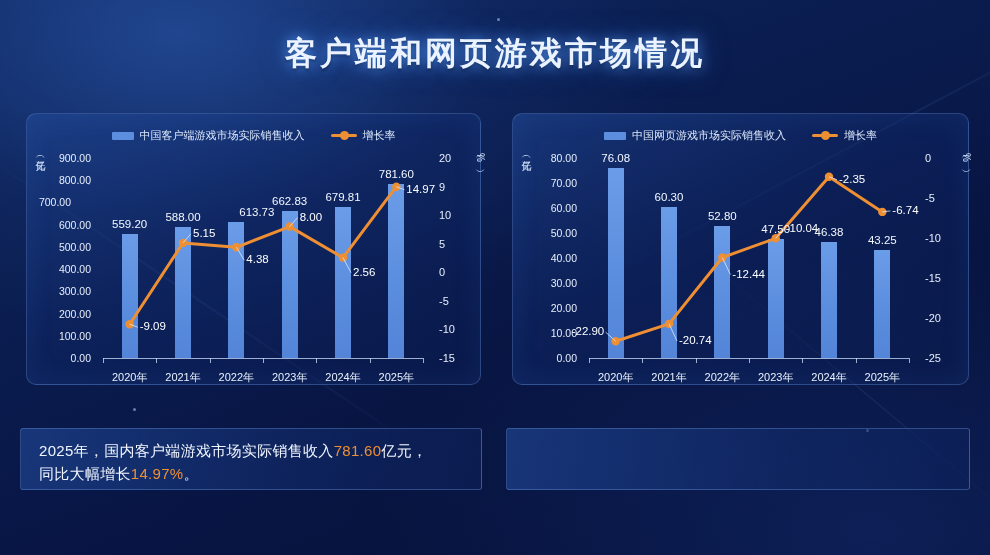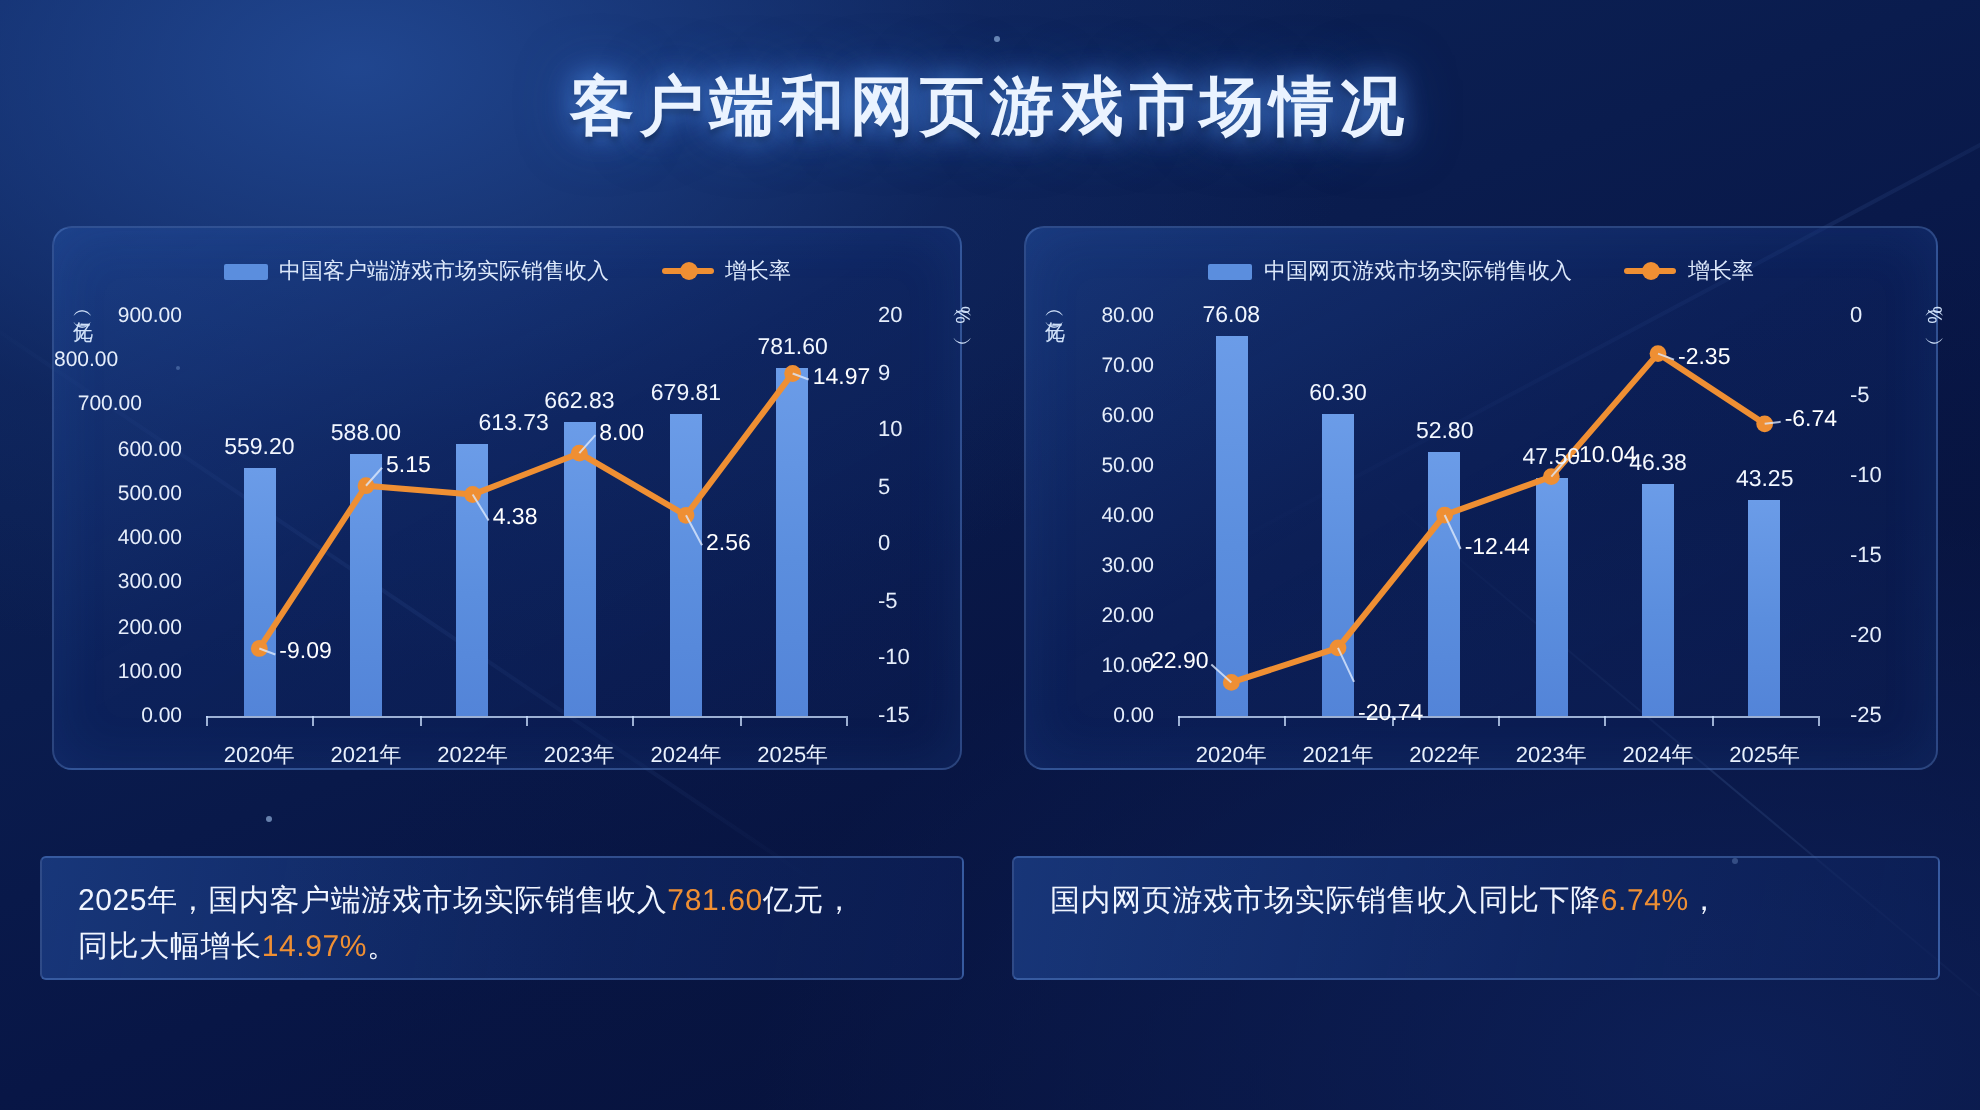--- a/index.html
+++ b/index.html
@@ -113,21 +113,21 @@
         <line x1="80" y1="84.85714285714288" x2="88" y2="75.85714285714288" stroke="rgba(220,232,252,.8)" stroke-width="1"></line>
         <line x1="133.33333333333334" y1="89.25714285714285" x2="141.33333333333334" y2="102.25714285714285" stroke="rgba(220,232,252,.8)" stroke-width="1"></line>
         <line x1="186.66666666666669" y1="68.57142857142858" x2="194.66666666666669" y2="59.571428571428584" stroke="rgba(220,232,252,.8)" stroke-width="1"></line>
         <line x1="240" y1="99.65714285714287" x2="248" y2="114.65714285714287" stroke="rgba(220,232,252,.8)" stroke-width="1"></line>
         <line x1="293.33333333333337" y1="28.74285714285716" x2="301.33333333333337" y2="31.74285714285716" stroke="rgba(220,232,252,.8)" stroke-width="1"></line>
       </svg>
     </div>
     <div class="axis-unit" style="left: 8px; top: 38px;">（亿元）</div>
     <div class="axis-unit" style="left: 448px; top: 38px;">（%）</div>
     <div class="ytick" style="width: 64px; left: 0px; top: 44px; text-align: right;">900.00</div>
-    <div class="ytick" style="width: 64px; left: 0px; top: 66.2222px; text-align: left;">800.00</div>
+    <div class="ytick" style="width: 64px; left: 0px; top: 66.2222px; text-align: right;">800.00</div>
     <div class="ytick" style="width: 44px; left: 0px; top: 88.4444px; text-align: right;">700.00</div>
     <div class="ytick" style="width: 64px; left: 0px; top: 110.667px; text-align: right;">600.00</div>
     <div class="ytick" style="width: 64px; left: 0px; top: 132.889px; text-align: right;">500.00</div>
     <div class="ytick" style="width: 64px; left: 0px; top: 155.111px; text-align: right;">400.00</div>
     <div class="ytick" style="width: 64px; left: 0px; top: 177.333px; text-align: right;">300.00</div>
     <div class="ytick" style="width: 64px; left: 0px; top: 199.556px; text-align: right;">200.00</div>
     <div class="ytick" style="width: 64px; left: 0px; top: 221.778px; text-align: right;">100.00</div>
     <div class="ytick" style="width: 64px; left: 0px; top: 244px; text-align: right;">0.00</div>
     <div class="ytick-r" style="left: 412px; top: 44px;">20</div>
     <div class="ytick-r" style="left: 412px; top: 72.5714px;">9</div>
@@ -229,26 +229,25 @@
     <div class="xlabel" style="left: 262.667px; top: 256px;">2023年</div>
     <div class="xlabel" style="left: 316px; top: 256px;">2024年</div>
     <div class="xlabel" style="left: 369.333px; top: 256px;">2025年</div>
     <div class="bar-val" style="left: 102.667px; top: 37.8px;">76.08</div>
     <div class="bar-val" style="left: 156px; top: 77.25px;">60.30</div>
     <div class="bar-val" style="left: 209.333px; top: 96px;">52.80</div>
     <div class="bar-val" style="left: 262.667px; top: 109.25px;">47.50</div>
     <div class="bar-val" style="left: 316px; top: 112.05px;">46.38</div>
     <div class="bar-val" style="left: 369.333px; top: 119.875px;">43.25</div>
     <div class="pt-val" style="left: 58.6667px; top: 211.2px;">-22.90</div>
-    <div class="pt-val" style="left: 166px; top: 219.92px; margin-top: 17px;">-20.74</div>
+    <div class="pt-val" style="left: 166px; top: 219.92px;">-20.74</div>
     <div class="pt-val" style="left: 219.333px; top: 153.52px;">-12.44</div>
     <div class="pt-val" style="left: 272.667px; top: 108.32px;">-10.04</div>
     <div class="pt-val" style="left: 326px; top: 58.8px;">-2.35</div>
     <div class="pt-val" style="left: 379.333px; top: 89.92px;">-6.74</div>
   </div>
 
 <div class="caption" id="caption-left">
     <div><span>2025年，国内客户端游戏市场实际销售收入</span><span class="hi">781.60</span><span>亿元，</span></div>
     <div><span>同比大幅增长</span><span class="hi">14.97%</span><span>。</span></div>
   </div>
 <div class="caption" id="caption-right">
-    <div><span>国内网页游戏市场实际销售收入同比下降</span><span class="hi">6.74%</span><span>，</span></div>
   </div>
 
 </body></html>

